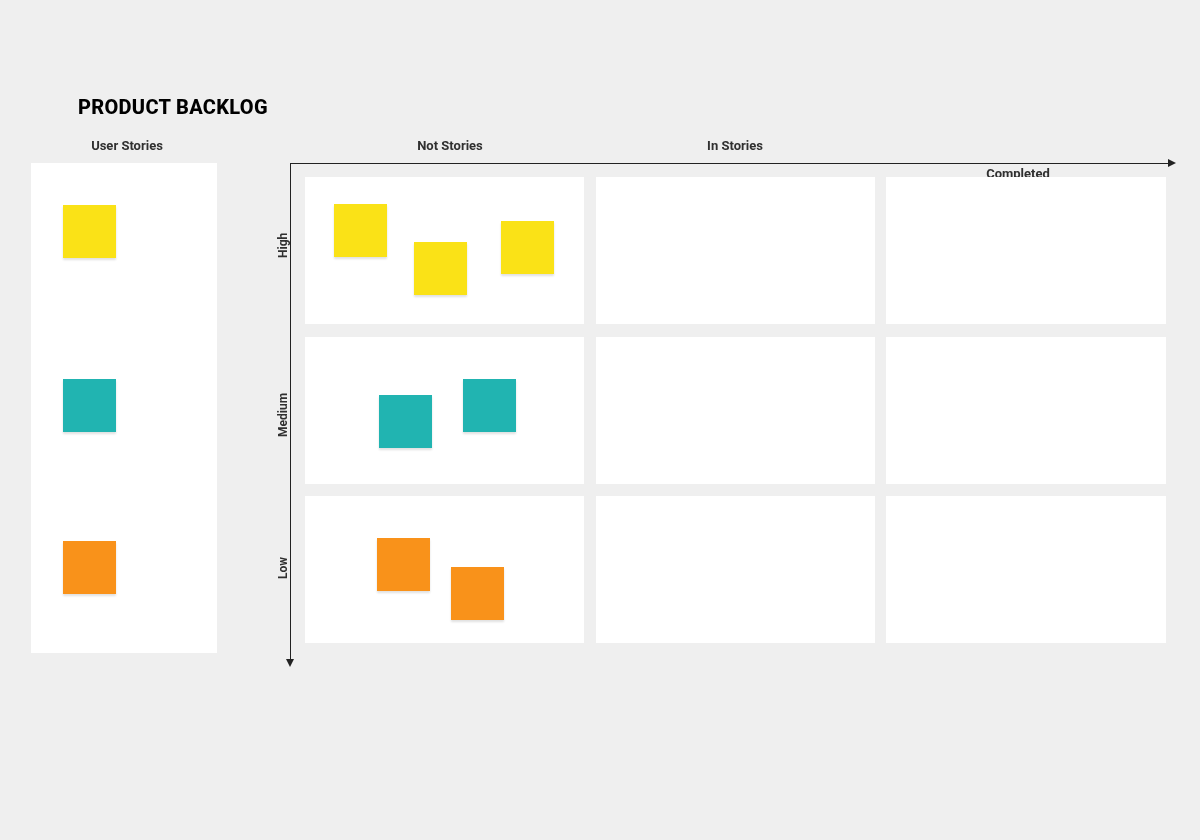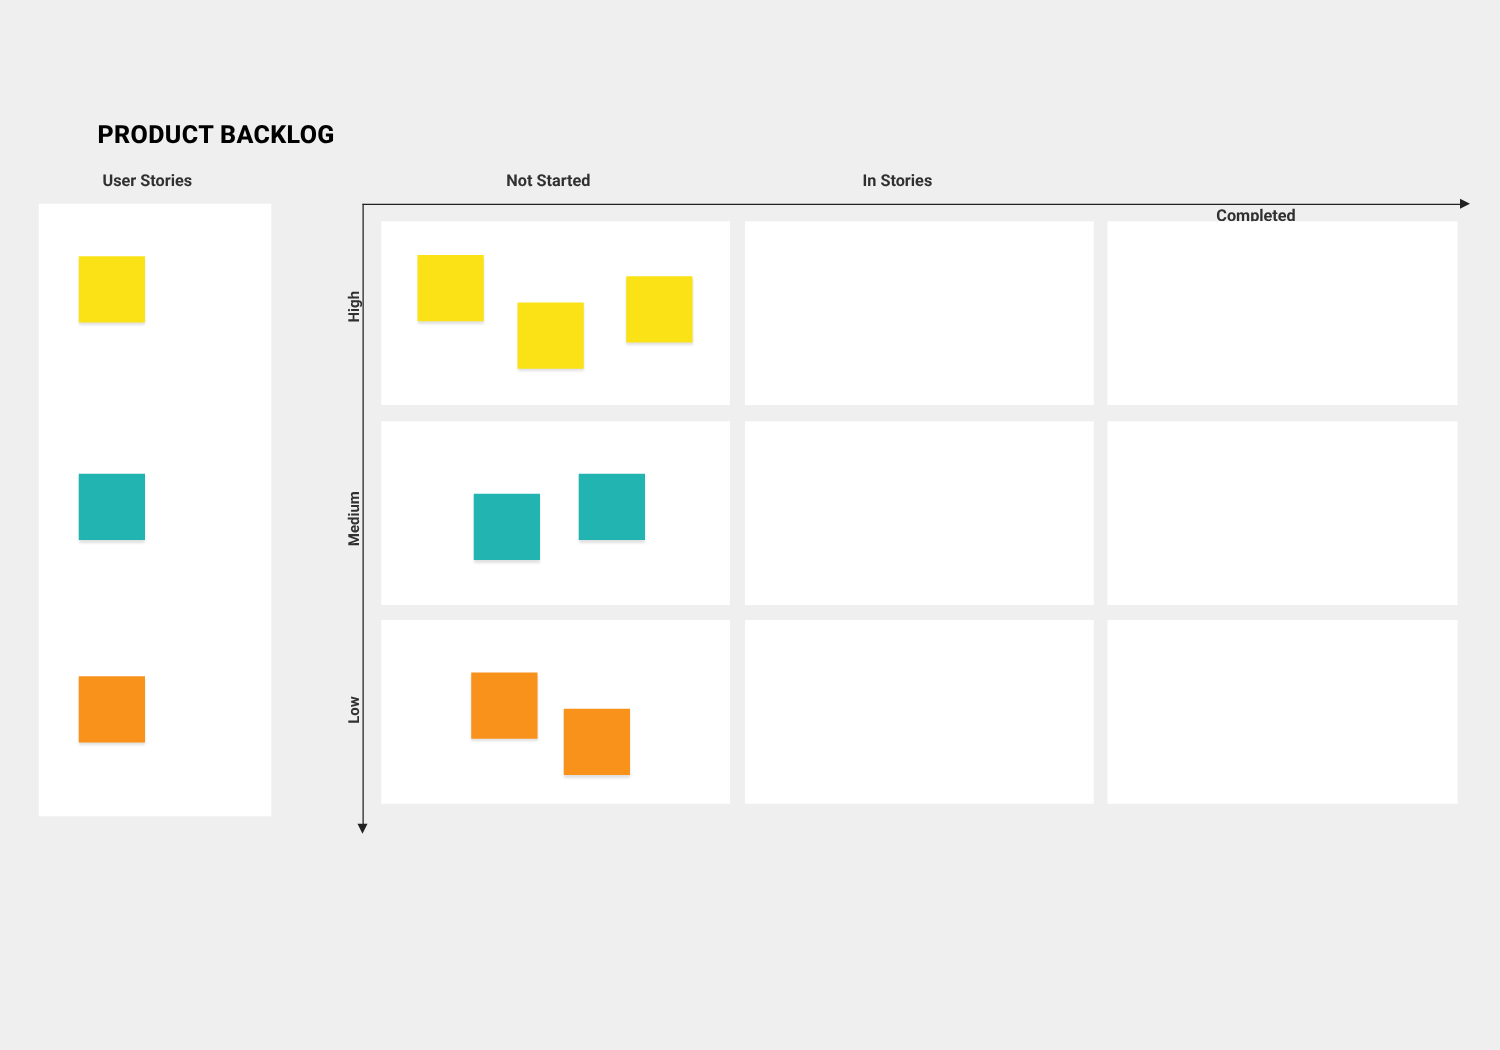--- a/index.html
+++ b/index.html
@@ -23,20 +23,21 @@
       letter-spacing: 0.3px;
       color: #000;
       margin-left: 47px;
     }
     .col-header {
       position: absolute;
       top: 138px;
       font-size: 13px;
       font-weight: 700;
       color: #303030;
+      text-align: center;
     }
     .col-header.user-stories { left: 82px; width: 90px; }
     .col-header.not-started { left: 405px; width: 90px; }
     .col-header.in-progress { left: 690px; width: 90px; }
     .col-header.completed { left: 973px; width: 90px; margin-top: 28px; }
 
     .user-stories-panel {
       position: absolute;
       top: 163px;
       left: 31px;
@@ -121,21 +122,21 @@
       border-right: 4px solid transparent;
       border-top: 8px solid #222;
     }
   </style>
 </head>
 <body>
 
 <h1 class="page-title">PRODUCT BACKLOG</h1>
 
 <div class="col-header user-stories">User Stories</div>
-<div class="col-header not-started">Not Started</div>
+<div class="col-header not-started">Not Stories</div>
 <div class="col-header in-progress">In Stories</div>
 <div class="col-header completed">Completed</div>
 
 <div class="user-stories-panel">
   <div class="sticky yellow" style="left:32px; top:42px;"></div>
   <div class="sticky teal" style="left:32px; top:216px;"></div>
   <div class="sticky orange" style="left:32px; top:378px;"></div>
 </div>
 
 <div class="axis-line horizontal"></div>

